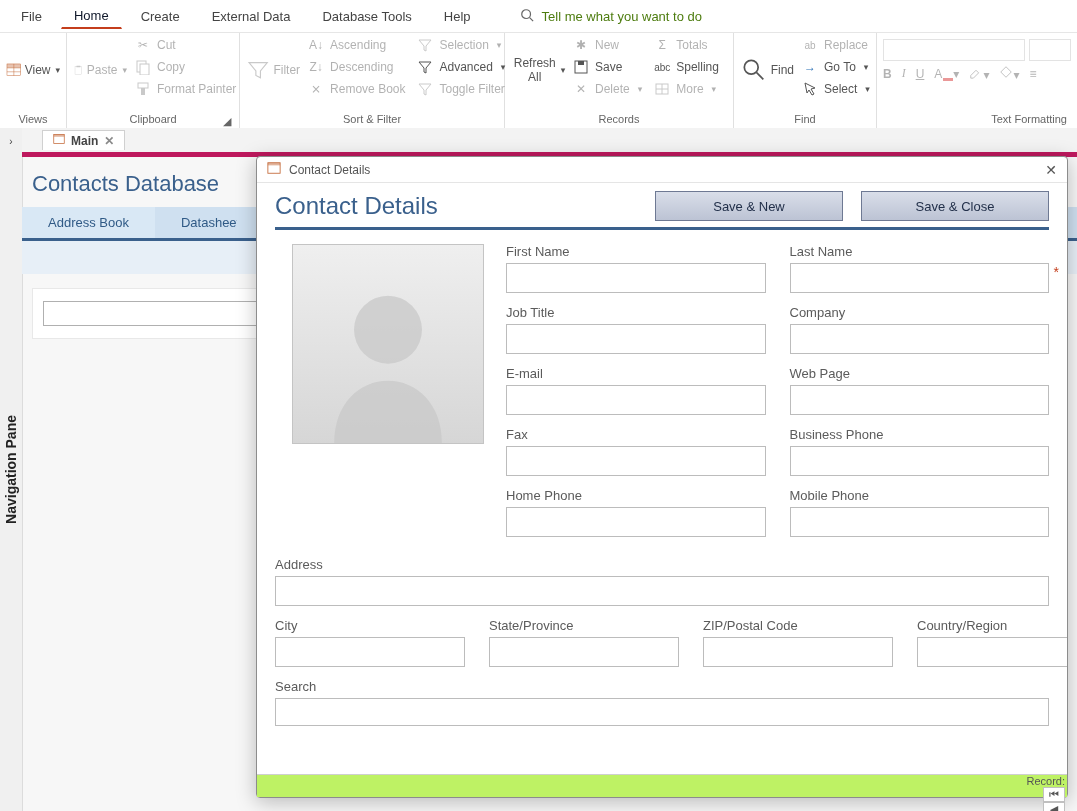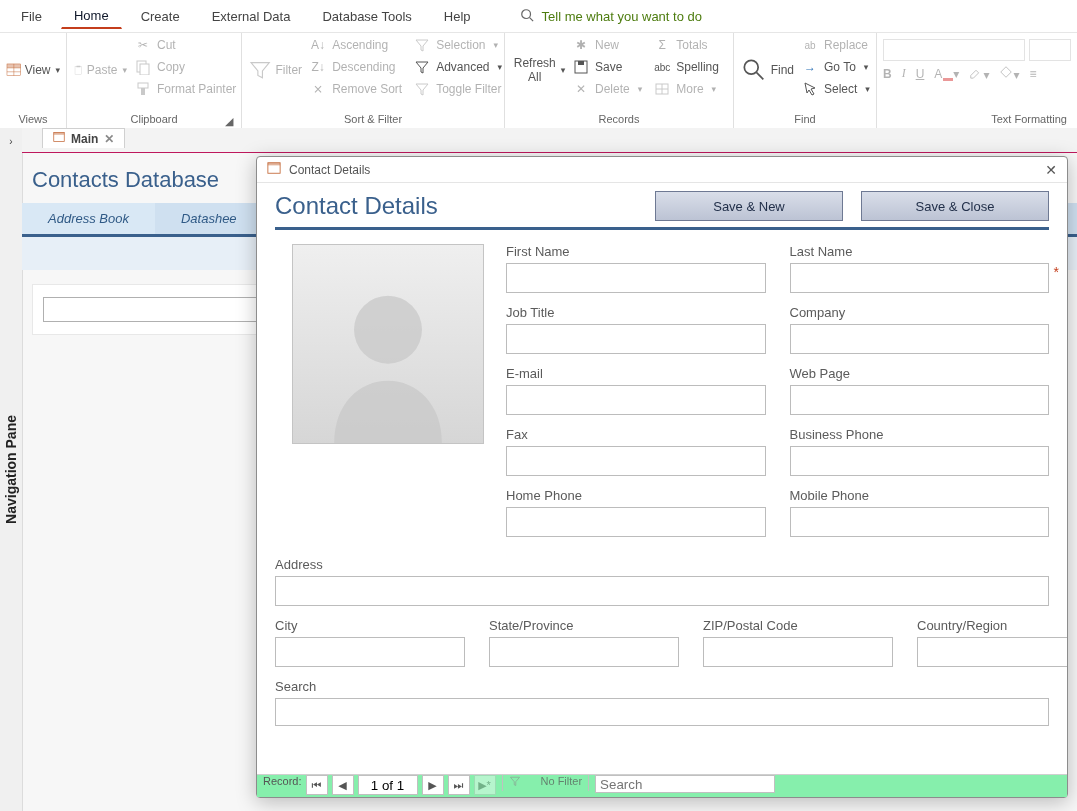--- a/index.html
+++ b/index.html
@@ -22,27 +22,27 @@
 .smbtn.disabled{opacity:.45;}
 .smbtn .ico{width:16px;height:16px;display:flex;align-items:center;justify-content:center;}
 .vstack{display:flex;flex-direction:column;gap:2px;}
 .caret{margin-left:2px;font-size:9px;}
 
 .workarea{position:absolute;top:128px;bottom:0;left:0;right:0;background:#f7f7f7;}
 .navpane{position:absolute;left:0;top:0;bottom:0;width:22px;background:#f0f0f0;border-right:1px solid #dcdcdc;display:flex;align-items:center;justify-content:center;}
 .navpane-collapse{position:absolute;top:8px;font-size:10px;}
 .navpane-label{writing-mode:vertical-rl;transform:rotate(180deg);font-weight:600;color:#222;font-size:14px;}
 .doc{position:absolute;left:22px;right:0;top:0;bottom:0;}
-.tabstrip{display:flex;align-items:flex-start;height:24px;background:#f3f3f3;border-bottom:1px solid #be185d;padding-left:20px;}
+.tabstrip{display:flex;align-items:center;height:24px;background:#f3f3f3;border-bottom:5px solid #be185d;padding-left:20px;}
 .doctab{display:flex;align-items:center;gap:6px;padding:2px 10px;background:#fff;border:1px solid #d0d0d0;border-bottom:none;font-weight:600;color:#444;}
 .doctab .close{color:#8a8a8a;cursor:pointer;}
 .mainform{padding:14px 0 0 0;}
 .mainform h1{font-family:"Segoe UI Light","Segoe UI",sans-serif;font-weight:400;font-size:22px;color:#3a608c;margin:0 0 10px 10px;}
 .subtabs{display:flex;border-bottom:3px solid #3a608c;background:#cfe0f0;margin-left:0;}
-.subtab{padding:8px 26px;color:#305a86;font-size:13px;cursor:pointer;font-style:italic;}
+.subtab{padding:8px 26px;color:#305a86;font-size:13px;cursor:pointer;}
 .subtab.active{background:#d9e8f5;}
 .subbar{background:#e7eff7;padding:8px 0;text-align:center;color:#305a86;}
 .subbar span{display:inline-flex;align-items:center;gap:6px;cursor:pointer;}
 .searchrow{padding:12px 10px;background:#fff;margin-top:4px;border:1px solid #e8e8e8;display:flex;}
 .searchrow input{flex:1;border:1px solid #b0b0b0;padding:4px 6px;}
 .searchrow button{width:26px;border:1px solid #b0b0b0;border-left:none;background:#f7f7f7;cursor:pointer;display:flex;align-items:center;justify-content:center;}
 
 .dialog{position:absolute;left:256px;top:156px;width:810px;height:640px;background:#fff;border:1px solid #8c8c8c;border-radius:4px;box-shadow:0 4px 20px rgba(0,0,0,.25);display:flex;flex-direction:column;}
 .dlg-title{display:flex;align-items:center;justify-content:space-between;padding:4px 10px;border-bottom:1px solid #e5e5e5;color:#555;}
 .dlg-title .left{display:flex;align-items:center;gap:8px;}
@@ -54,21 +54,21 @@
 .dlg-head .btns{display:flex;gap:18px;}
 .row{display:flex;gap:24px;margin-bottom:12px;}
 .row .col{flex:1;display:flex;flex-direction:column;gap:4px;}
 .fieldlbl{color:#5b5b5b;font-size:13px;}
 .fieldinput{border:1px solid #bcbcbc;height:24px;padding:2px 6px;font-size:13px;}
 .req{color:#c43e1c;font-size:14px;position:absolute;right:-10px;top:20px;}
 .avatar{width:190px;height:198px;background:linear-gradient(#efefef,#d6d6d6);border:1px solid #c4c4c4;display:flex;align-items:flex-end;justify-content:center;overflow:hidden;}
 .avatar svg{width:150px;height:170px;opacity:.75;}
 .notes{border:1px solid #bcbcbc;height:26px;}
 
-.recnav{height:22px;border-top:1px solid #cfcfcf;background:#86efac;display:flex;align-items:flex-start;font-size:11px;color:#555;}
+.recnav{height:22px;border-top:1px solid #cfcfcf;background:#bef264;display:flex;align-items:flex-end;font-size:11px;color:#555;flex-direction:column;}
 .recnav>*{margin:0 2px;}
 .recnav .btn{width:20px;height:18px;border:1px solid #c0c0c0;background:#fff;display:flex;align-items:center;justify-content:center;cursor:pointer;}
 .recnav input.recno{width:54px;height:16px;border:1px solid #c0c0c0;text-align:center;}
 .recnav .sep{width:1px;height:16px;background:#c0c0c0;margin:0 4px;}
 .recnav .nofilt{display:flex;align-items:center;gap:20px;opacity:.7;}
 .recnav input.search{border:1px solid #c0c0c0;height:16px;width:170px;padding:0 4px;}
 </style>
 </head>
 <body>
 
@@ -165,21 +165,21 @@
         <div class="smbtn disabled">
             <span class="ico">A↓</span>
             <span>Ascending</span>
           </div>
         <div class="smbtn disabled">
             <span class="ico">Z↓</span>
             <span>Descending</span>
           </div>
         <div class="smbtn disabled">
             <span class="ico">⨯</span>
-            <span>Remove Sort</span>
+            <span>Remove Book</span>
           </div>
       </div>
       <div class="vstack">
         <div class="smbtn disabled">
             <span class="ico">
               <svg viewBox="0 0 16 16">
                 <path d="M2 3h12l-5 6v5l-2-1v-4z" fill="none" stroke="#888"></path>
               </svg>
             </span>
             <span>Selection</span>

